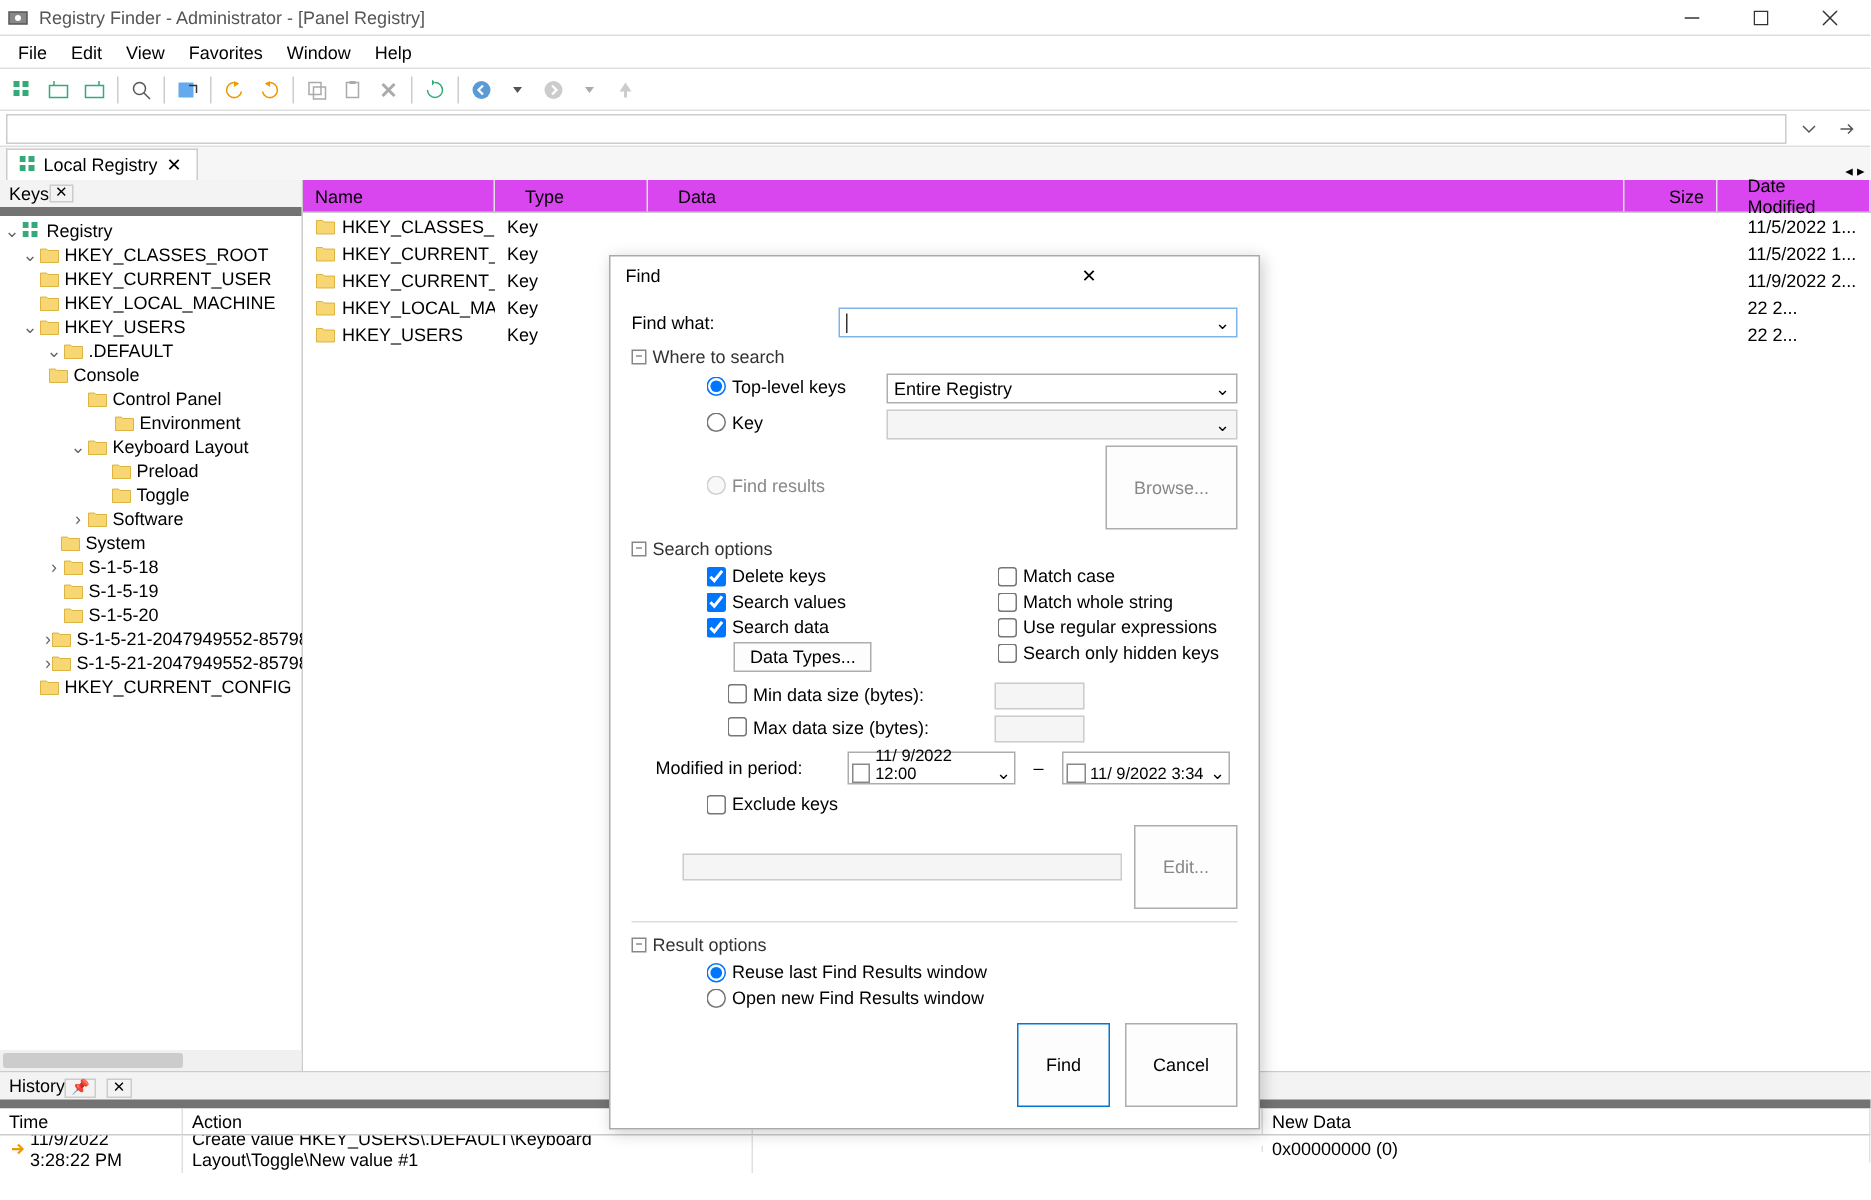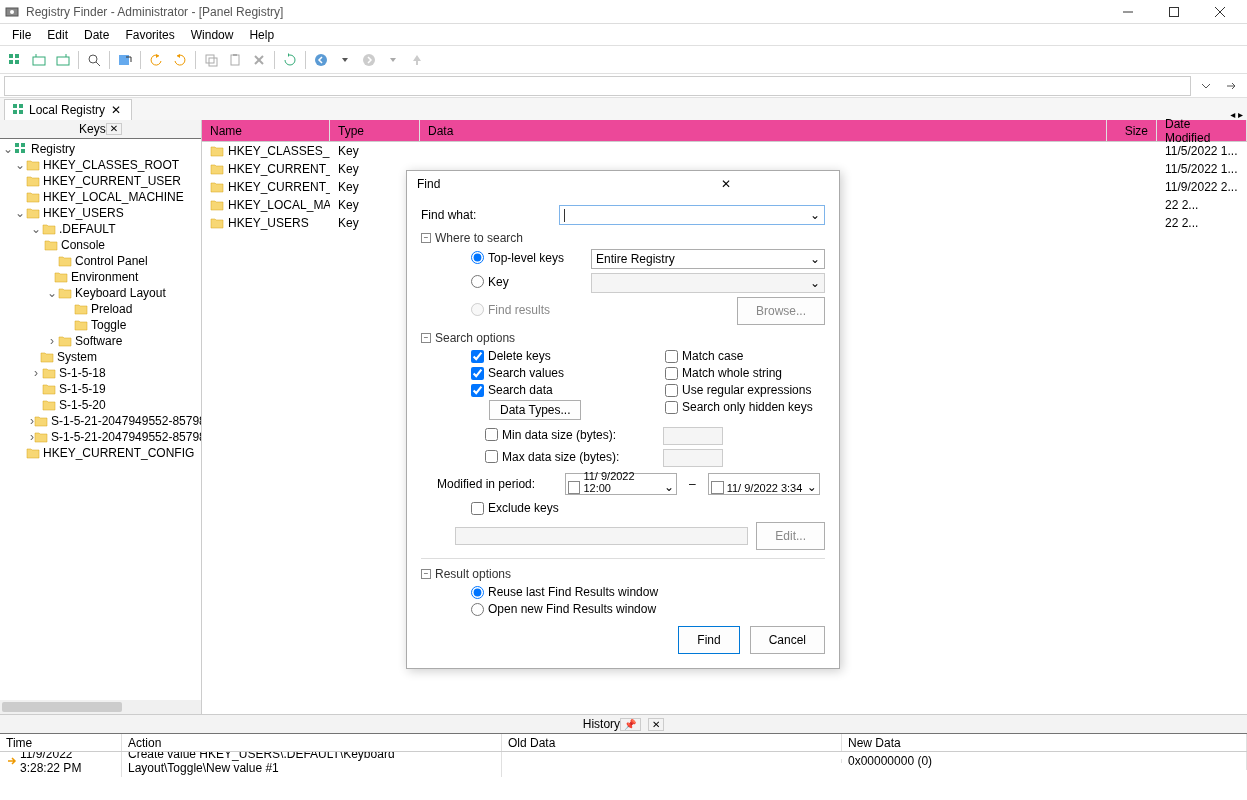--- a/index.html
+++ b/index.html
@@ -27,29 +27,29 @@
 
 
 .tabstrip { height: 22px; display: flex; align-items: flex-end; padding: 0 4px; background: #f6f6f6; }
 .tab { display: flex; align-items: center; padding: 3px 8px; background: #fff; border: 1px solid #ccc; border-bottom: none; gap: 4px; font-weight: 500; }
 .tab-close { cursor: pointer; padding: 0 2px; }
 .tab-controls { margin-left: auto; font-size: 10px; }
 
 
 .main-area { display: flex; height: 594px; }
 .tree-pane { width: 202px; border-right: 1px solid #ccc; display: flex; flex-direction: column; }
-.pane-header { background: #f3f3f3; border-bottom: 1px solid #737373; padding: 2px 6px; display: flex; justify-content: center; align-items: center; }
+.pane-header { background: #f3f3f3; border-bottom: 6px solid #737373; padding: 2px 6px; display: flex; justify-content: flex-start; align-items: center; }
 .tree { flex: 1; overflow: auto; padding: 2px 0; }
 .tree-row { display: flex; align-items: center; height: 16px; cursor: pointer; white-space: nowrap; }
 .tree-toggle { width: 12px; text-align: center; color: #666; }
 .tree-icon { width: 14px; height: 14px; margin-right: 3px; display: inline-flex; align-items: center; justify-content: center; }
 .folder-ico { fill: #f7d774; stroke: #d4a017; stroke-width: 0.5; }
 
 .list-pane { flex: 1; display: flex; flex-direction: column; }
-.list-header { display: flex; background: #ec4899; border-bottom: 1px solid #ccc; height: 22px; }
+.list-header { display: flex; background: #d946ef; border-bottom: 1px solid #ccc; height: 22px; gap: 12px; }
 .list-col { padding: 2px 8px; border-right: 1px solid #e0e0e0; display: flex; align-items: center; }
 .list-body { flex: 1; overflow: auto; }
 .list-row { display: flex; height: 18px; align-items: center; }
 .list-cell { padding: 1px 8px; overflow: hidden; white-space: nowrap; display: flex; align-items: center; gap: 4px; }
 .list-scroll { height: 14px; background: #f0f0f0; display: flex; }
 .scroll-thumb { width: 120px; height: 10px; background: #ccc; margin: 2px; border-radius: 2px; }
 
 
 .history-pane { height: 88px; border-top: 1px solid #ccc; display: flex; flex-direction: column; }
 .history-head { display: flex; background: #fff; border-bottom: 1px solid #ccc; height: 18px; }
@@ -70,21 +70,21 @@
 .dlg-section { margin-top: 6px; }
 .dlg-sect-label { color: #333; margin-bottom: 4px; display: flex; align-items: center; gap: 4px; }
 .sect-toggle { width: 10px; height: 10px; border: 1px solid #888; display: inline-flex; align-items: center; justify-content: center; font-size: 8px; line-height: 1; }
 .dlg-indent { padding-left: 16px; }
 .cb-row { display: flex; align-items: center; gap: 4px; margin-bottom: 3px; margin-left: 34px; }
 .cb { width: 13px; height: 13px; }
 .radio { width: 13px; height: 13px; }
 .dlg-2col { display: flex; }
 .dlg-2col > div { flex: 1; }
 .dlg-input-sm { width: 60px; border: 1px solid #ccc; height: 18px; background: #f5f5f5; }
-.dlg-btn { border: 1px solid #adadad; background: #fdfdfd; padding: 6px 18px; cursor: pointer; }
+.dlg-btn { border: 1px solid #adadad; background: #fdfdfd; padding: 20px 18px; cursor: pointer; }
 .dlg-btn.primary { border: 1px solid #0078d7; }
 .dlg-btn.disabled { color: #888; cursor: default; }
 .dlg-footer { display: flex; justify-content: flex-end; gap: 10px; margin-top: 10px; }
 .dlg-hr { border: none; border-top: 1px solid #ddd; margin: 8px 0; }
 .date-combo { border: 1px solid #adadad; height: 22px; width: 112px; display: inline-flex; align-items: flex-end; padding: 0 2px; gap: 3px; }
 .date-cb { width: 13px; height: 13px; border: 1px solid #888; }
 
 svg { display: block; }
 .pane-close { cursor: pointer; font-size: 10px; padding: 0 3px; border: 1px solid #ccc; line-height: 1; }
 </style>
@@ -115,21 +115,21 @@
           <line x1="0" y1="0" x2="10" y2="10" stroke="#333"></line>
           <line x1="10" y1="0" x2="0" y2="10" stroke="#333"></line>
         </svg>
       </div>
   </div>
 </div>
 
 <div class="menubar">
   <div class="menu-item">File</div>
   <div class="menu-item">Edit</div>
-  <div class="menu-item">Date</div>
+  <div class="menu-item">View</div>
   <div class="menu-item">Favorites</div>
   <div class="menu-item">Window</div>
   <div class="menu-item">Help</div>
 </div>
 
 <div class="toolbar">
   <div class="tool-btn">
       <svg width="14" height="14">
         <rect x="1" y="1" width="4" height="4" fill="#3a7"></rect>
         <rect x="7" y="1" width="4" height="4" fill="#3a7"></rect>
@@ -321,39 +321,39 @@
      </div>
           <div class="tree-row" style="padding-left:30px">
        <span class="tree-toggle">⌄</span>
        <span class="tree-icon">
               <svg width="14" height="12">
                 <path class="folder-ico" d="M1 2 L5 2 L6 3 L13 3 L13 11 L1 11 Z"></path>
               </svg>
             </span>
        <span>.DEFAULT</span>
      </div>
-          <div class="tree-row" style="padding-left:32px">
+          <div class="tree-row" style="padding-left:20px">
        <span class="tree-toggle"></span>
        <span class="tree-icon">
               <svg width="14" height="12">
                 <path class="folder-ico" d="M1 2 L5 2 L6 3 L13 3 L13 11 L1 11 Z"></path>
               </svg>
             </span>
        <span>Console</span>
      </div>
           <div class="tree-row" style="padding-left:46px">
        <span class="tree-toggle"></span>
        <span class="tree-icon">
               <svg width="14" height="12">
                 <path class="folder-ico" d="M1 2 L5 2 L6 3 L13 3 L13 11 L1 11 Z"></path>
               </svg>
             </span>
        <span>Control Panel</span>
      </div>
-          <div class="tree-row" style="padding-left:42px">
+          <div class="tree-row" style="padding-left:64px">
        <span class="tree-toggle"></span>
        <span class="tree-icon">
               <svg width="14" height="12">
                 <path class="folder-ico" d="M1 2 L5 2 L6 3 L13 3 L13 11 L1 11 Z"></path>
               </svg>
             </span>
        <span>Environment</span>
      </div>
           <div class="tree-row" style="padding-left:46px">
        <span class="tree-toggle">⌄</span>

